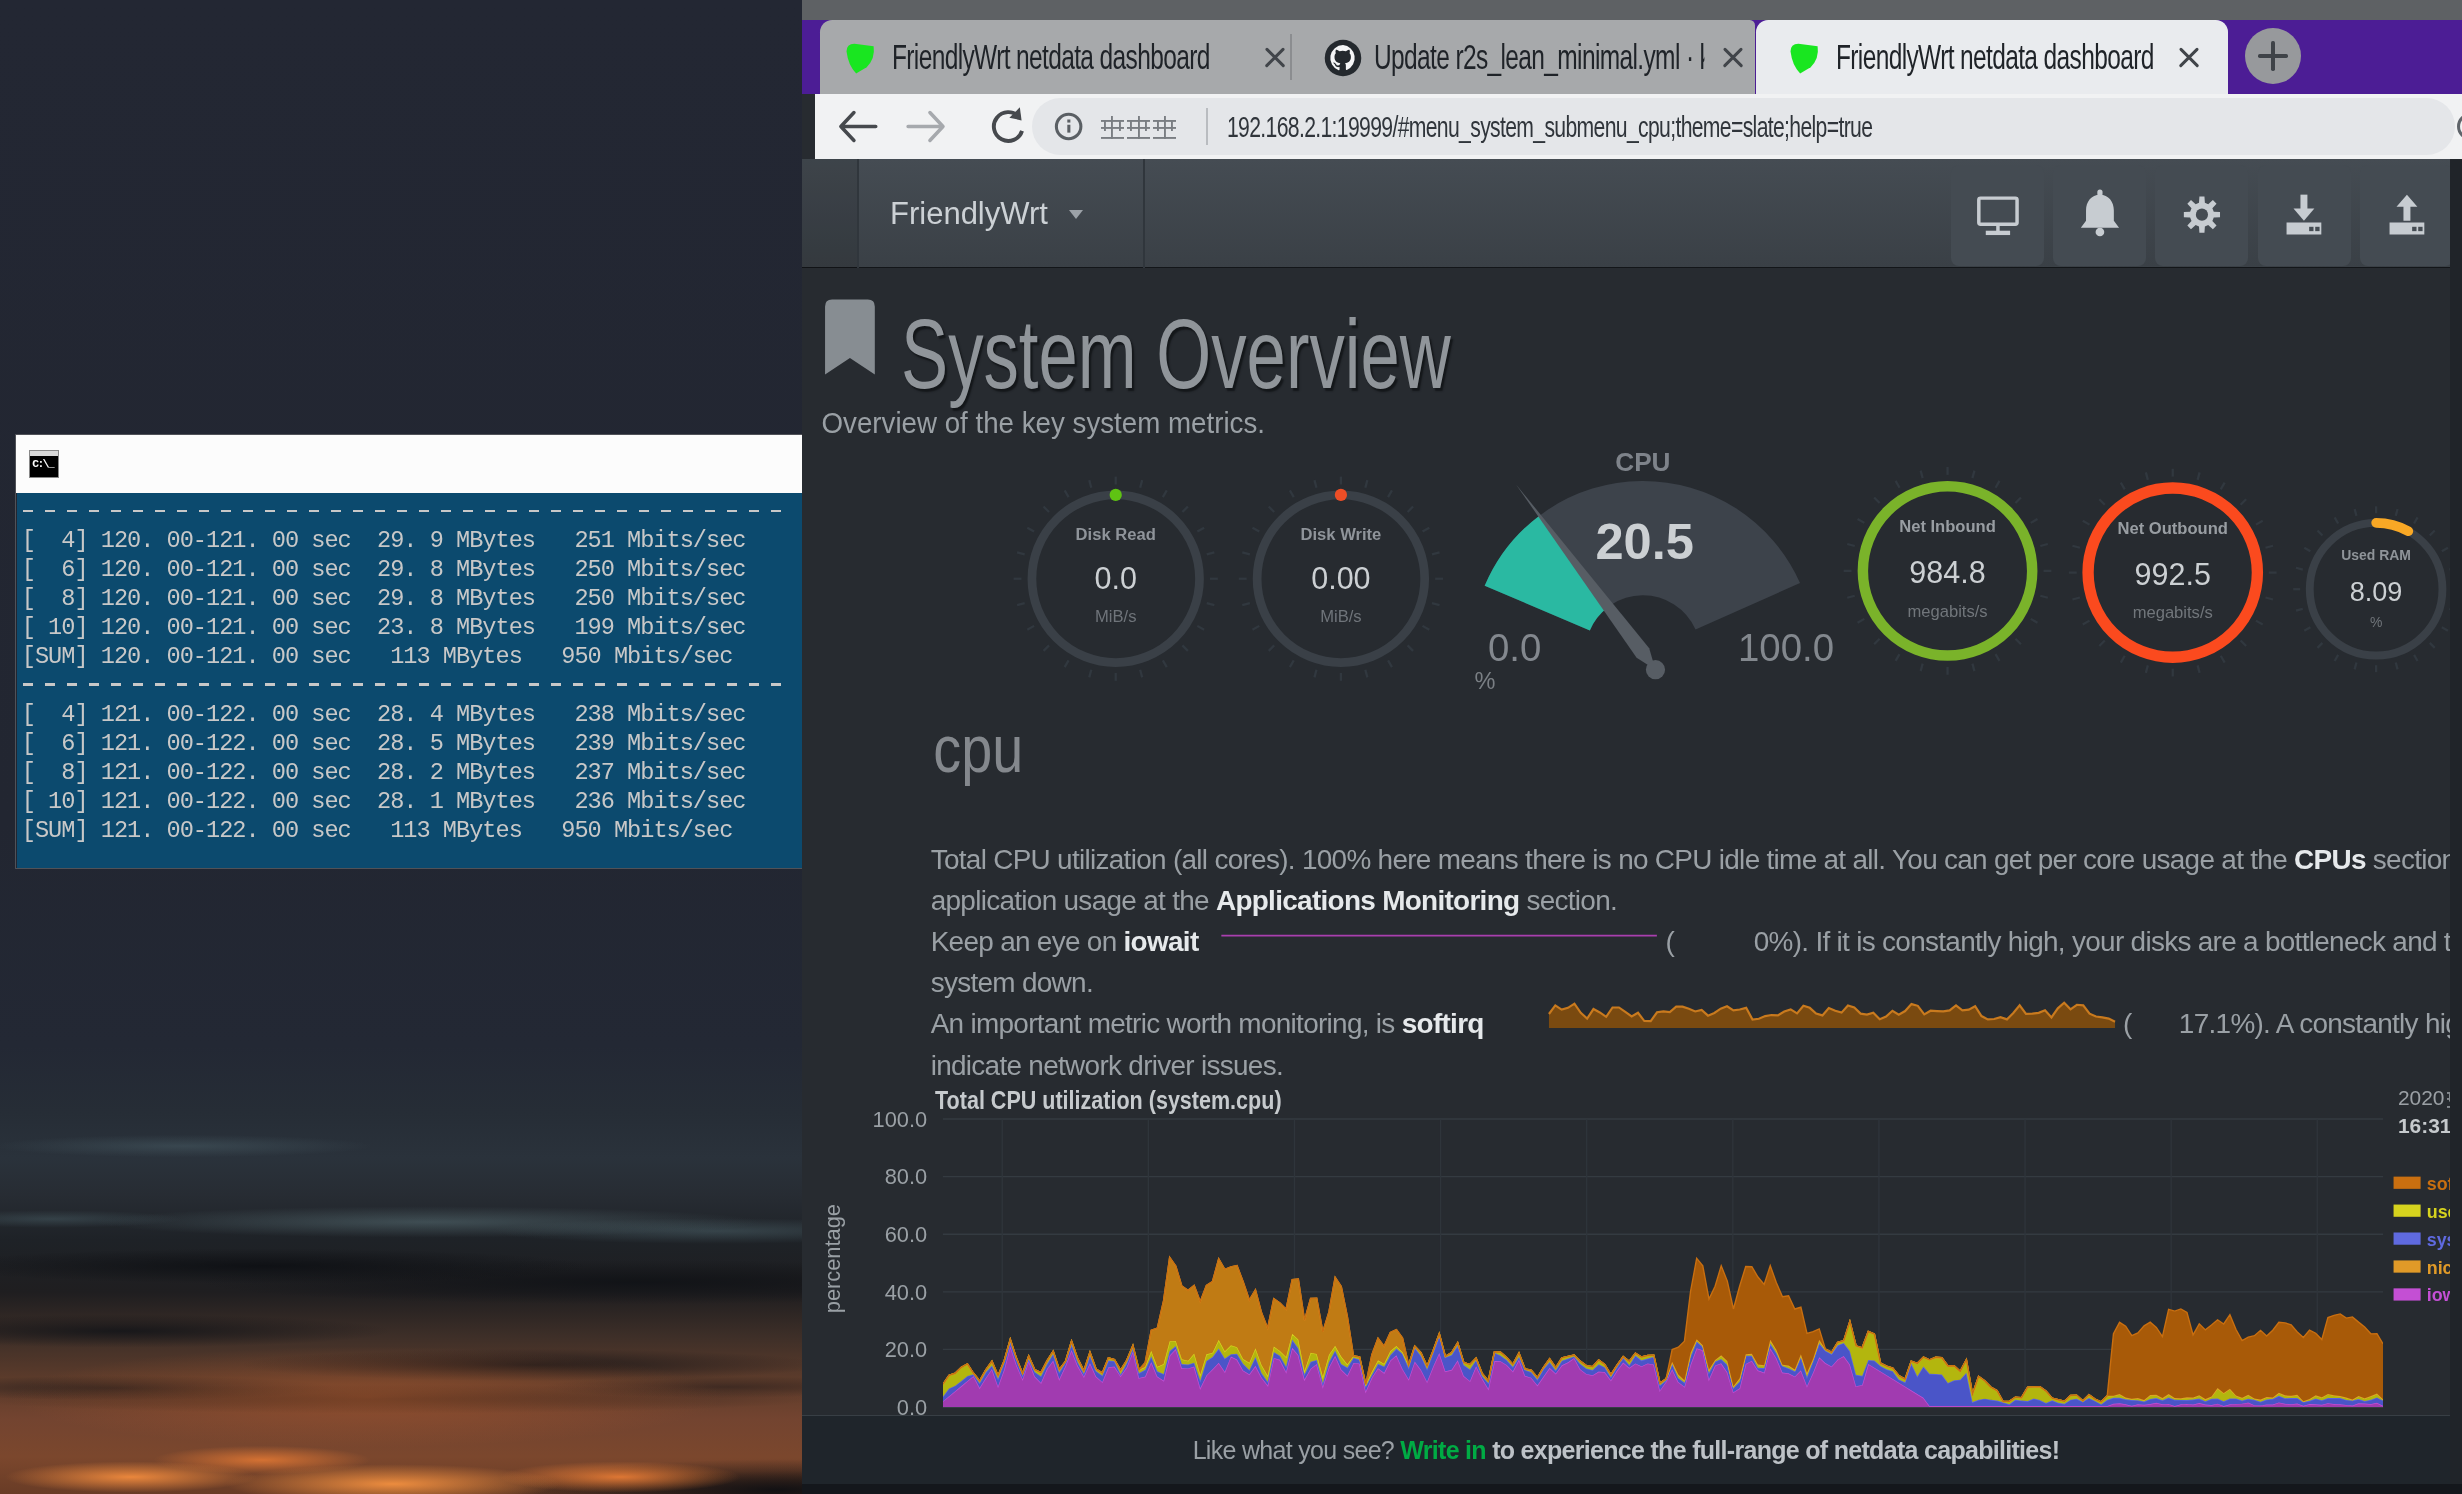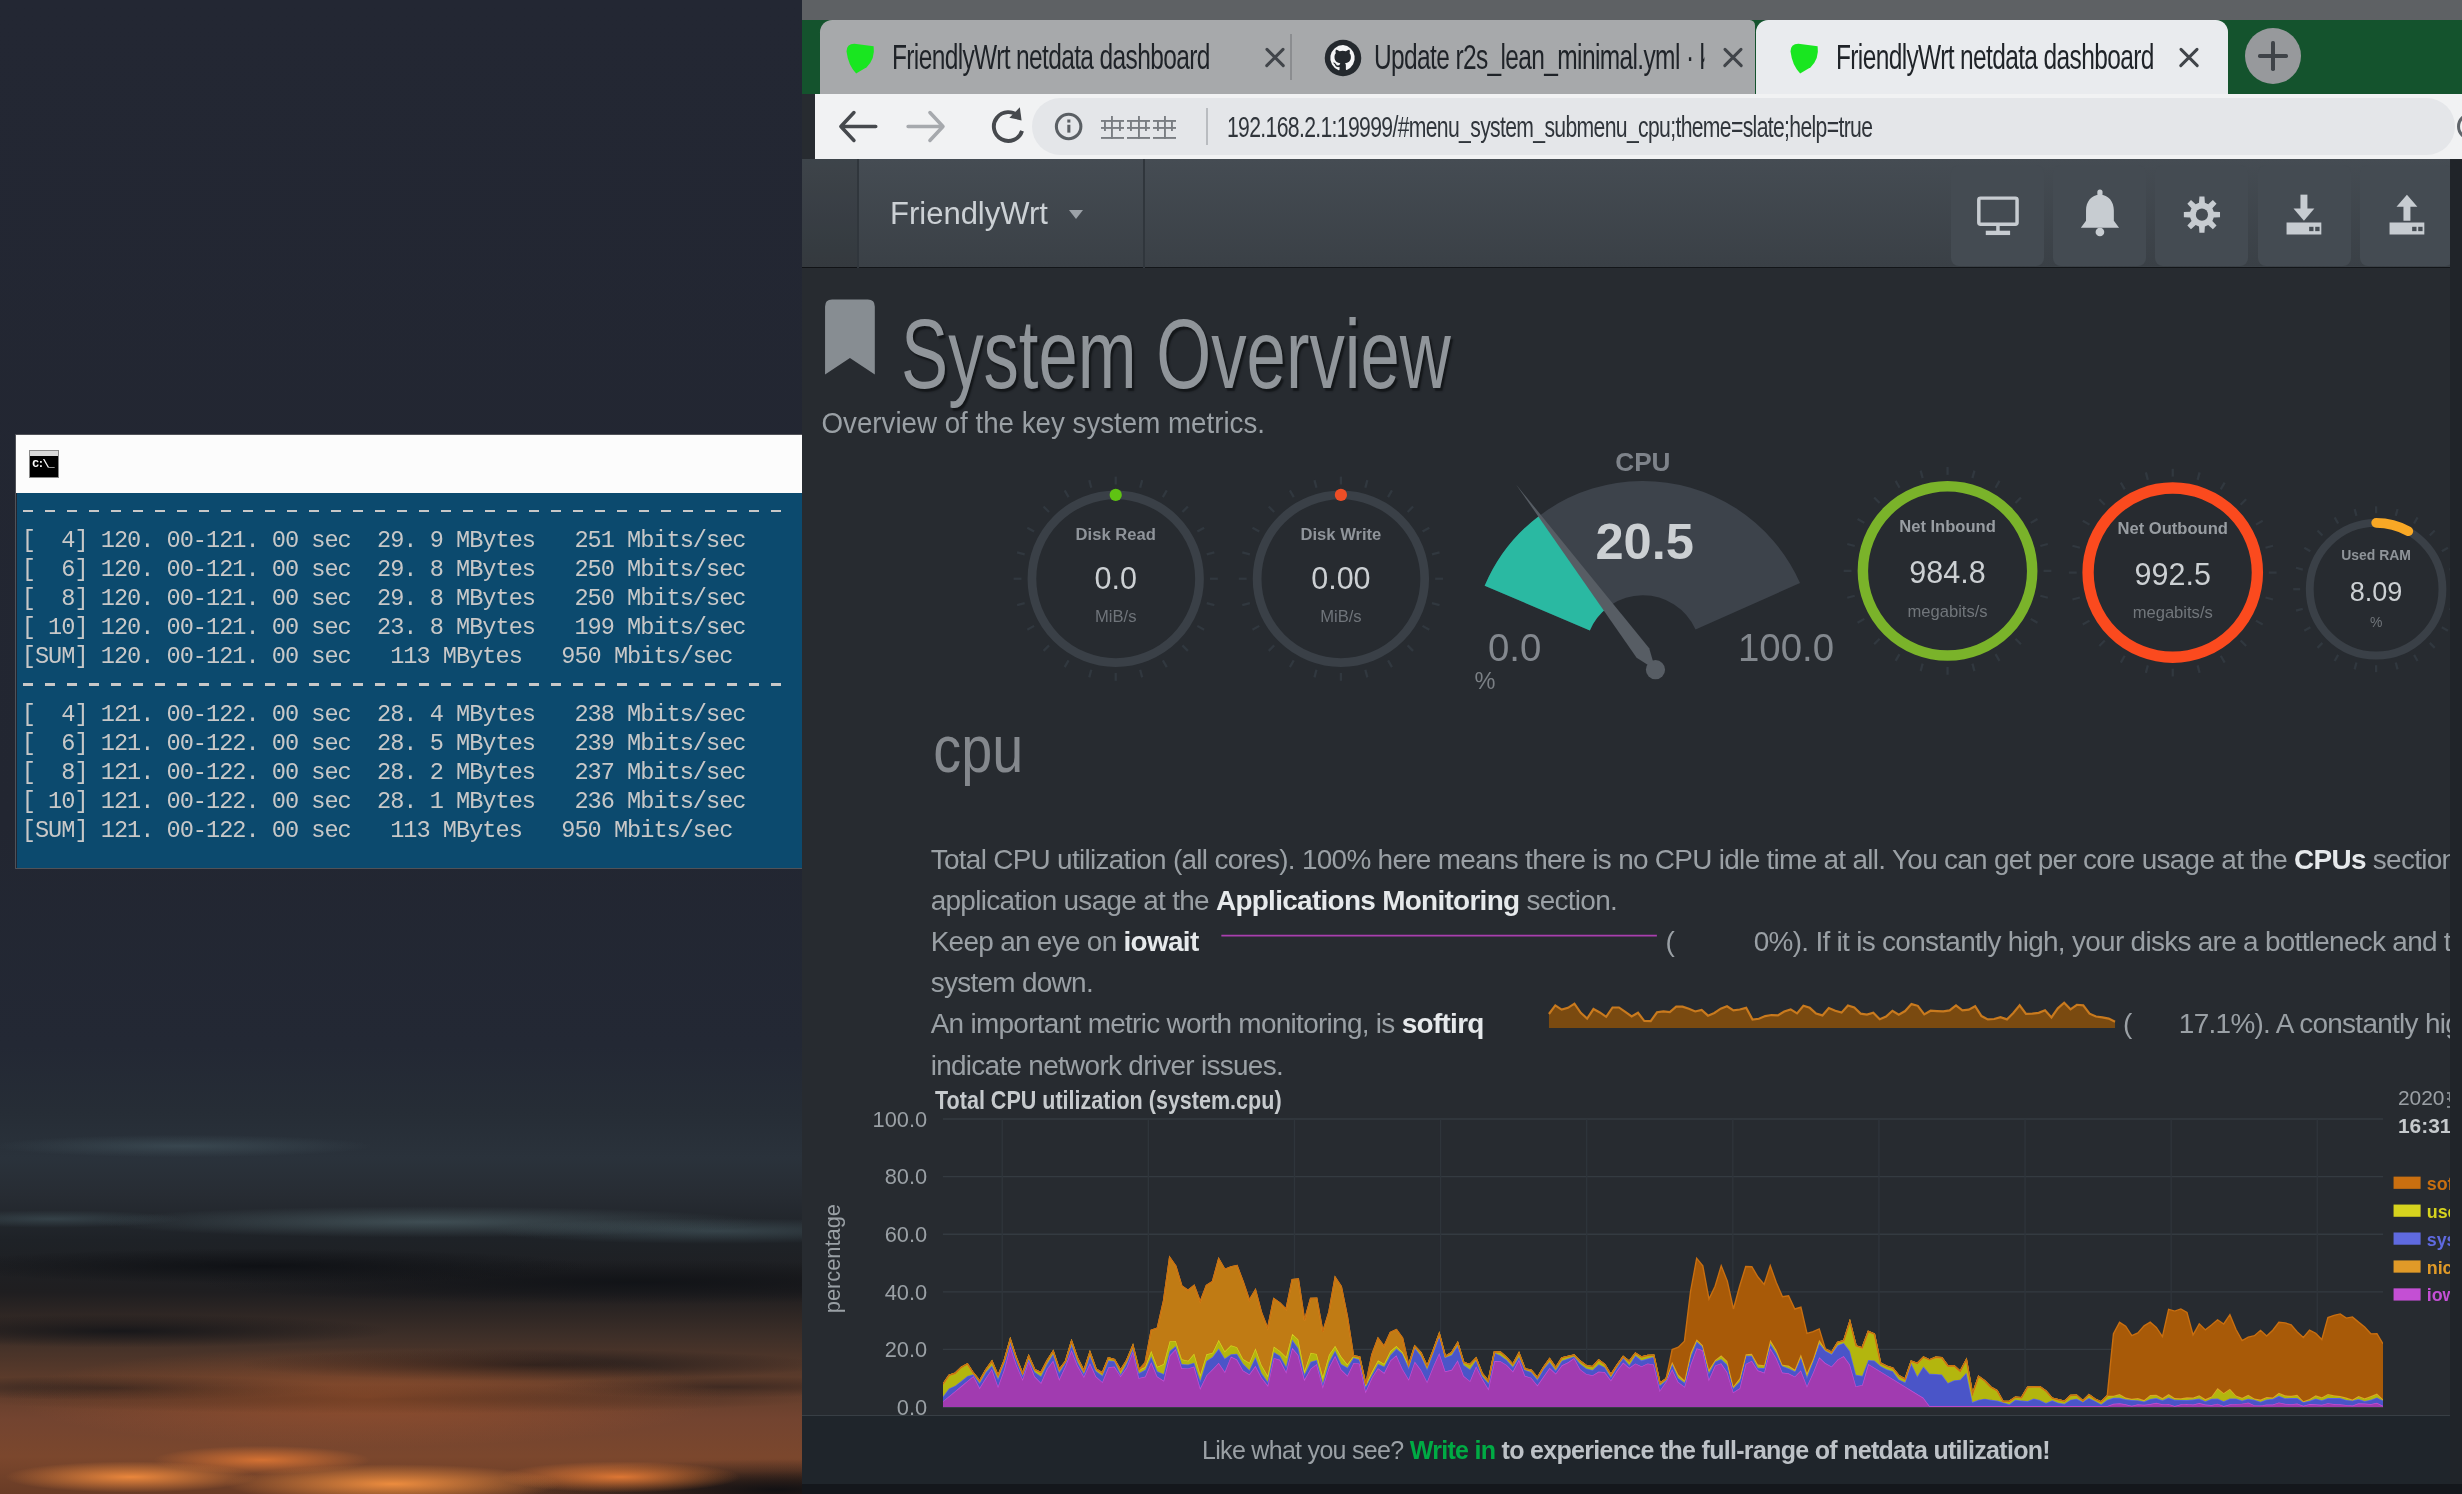--- a/index.html
+++ b/index.html
@@ -32,21 +32,21 @@
 .tbody{position:absolute;left:0.9px;top:58px;width:785px;height:375px;background:#0c4a6e;overflow:hidden}
 .tbody pre{font-family:"Liberation Mono",monospace;font-size:23.6px;line-height:29px;letter-spacing:-1px;color:#c8c8c8;margin:3.5px 0 0 5.2px}
 .dash{position:absolute;left:6.1px;width:762px;height:2.6px;background:repeating-linear-gradient(90deg,#c8c8c8 0 9.6px,transparent 9.6px 22px)}
 .cj{display:inline-block;width:25px;height:25px;margin:0 1.7px;vertical-align:-2.6px;opacity:.8;
 background-image:linear-gradient(currentColor,currentColor),linear-gradient(currentColor,currentColor),linear-gradient(currentColor,currentColor),linear-gradient(currentColor,currentColor),linear-gradient(currentColor,currentColor),linear-gradient(currentColor,currentColor);
 background-position:50% 0,0 20%,0 55%,0 100%,15% 40%,85% 40%;
 background-size:1.9px 100%,100% 1.9px,100% 1.9px,100% 1.9px,1.9px 45%,1.9px 45%;
 background-repeat:no-repeat}
 .cjs{width:23px;height:23px}
 #browser{position:absolute;left:802px;top:0;width:1660px;height:1484px;background:#272b30}
-#tabstrip{position:absolute;left:0;top:0;width:100%;height:94px;background:#14532d}
+#tabstrip{position:absolute;left:0;top:0;width:100%;height:94px;background:#4c1d95}
 #topstrip{position:absolute;left:0;top:0;width:100%;height:20px;background:#5e6164}
 .tabgrp{position:absolute;left:18.3px;top:20px;width:935px;height:74px;background:#a7a9ab;border-radius:12.2px 5.2px 0 0}
 .tabact{position:absolute;left:954px;top:20px;width:472px;height:74px;background:#e9ebee;border-radius:12.2px 12.2px 0 0}
 .tabdiv{position:absolute;left:470px;top:14px;width:1.7px;height:46px;background:#8b8d90}
 .tabtitle{position:absolute;top:0;height:74px;line-height:74px;font-size:35px;letter-spacing:-0.9px;color:#1f2328;white-space:nowrap;overflow:hidden;transform:scaleX(0.7);transform-origin:0 50%}
 .tx{position:absolute;top:25px;width:24.4px;height:24.4px}
 .tx:before,.tx:after{content:"";position:absolute;left:-0.9px;top:10.5px;width:26px;height:3.3px;background:#41454a;border-radius:1.7px}
 .tx:before{transform:rotate(45deg)}.tx:after{transform:rotate(-45deg)}
 #newtab{position:absolute;left:1443px;top:28px;width:56px;height:56px;border-radius:50%;background:#97999c}
 #newtab:before{content:"";position:absolute;left:13px;top:26px;width:30px;height:4.4px;background:#3f4348;border-radius:1.7px}
@@ -417,14 +417,14 @@
       <text x="143" y="1248" font-size="25" fill="#9aa0a5" font-weight="normal" text-anchor="end">20.0</text>
       <text x="143" y="1314" font-size="25" fill="#9aa0a5" font-weight="normal" text-anchor="end">0.0</text>
       <text x="43" y="1135" font-size="25" fill="#9aa0a5" text-anchor="middle" transform="rotate(-90 43,1135)">percentage</text>
     </svg>
     <svg width="568" height="40" viewBox="0 0 651 46" style="position:absolute;left:746px;top:988px">
       <path d="M0,46 L0,29.9 L7.3,20 L14.6,24.9 L21.9,22.8 L29.3,18 L36.6,28.5 L43.9,35.1 L51.2,24.2 L58.5,28.1 L65.8,33.1 L73.1,22.4 L80.5,22.4 L87.8,27.5 L95.1,32.7 L102.4,28.5 L109.7,38 L117,38.1 L124.3,27.9 L131.7,26.9 L139,27.6 L146.3,21.4 L153.6,21.5 L160.9,23.9 L168.2,27 L175.6,25.1 L182.9,31.8 L190.2,28.7 L197.5,23.8 L204.8,21 L212.1,25.8 L219.4,24.7 L226.8,22.8 L234.1,36.3 L241.4,35.4 L248.7,32.3 L256,31.1 L263.3,31.5 L270.6,27.1 L278,24.6 L285.3,29.2 L292.6,20.5 L299.9,22.8 L307.2,29.3 L314.5,31.5 L321.8,23 L329.2,26.2 L336.5,28.3 L343.8,20.1 L351.1,22.5 L358.4,29.5 L365.7,30.6 L373,28.4 L380.4,36 L387.7,32.9 L395,26.2 L402.3,30.8 L409.6,26.5 L416.9,18.5 L424.2,20.5 L431.6,30.4 L438.9,26.1 L446.2,26.5 L453.5,26.9 L460.8,25.7 L468.1,20.1 L475.4,25.8 L482.8,24.9 L490.1,21 L497.4,32.3 L504.7,36.1 L512,35.7 L519.3,33.5 L526.7,36.1 L534,28.8 L541.3,19.9 L548.6,29.7 L555.9,29.4 L563.2,28.6 L570.5,25.6 L577.9,33.8 L585.2,23.4 L592.5,17 L599.8,24.5 L607.1,19.3 L614.4,20 L621.7,29.6 L629.1,32.8 L636.4,33.8 L643.7,35.2 L651,38.8 L651,46 Z" fill="#7a4a10"></path>
       <path d="M0,29.9 L7.3,20 L14.6,24.9 L21.9,22.8 L29.3,18 L36.6,28.5 L43.9,35.1 L51.2,24.2 L58.5,28.1 L65.8,33.1 L73.1,22.4 L80.5,22.4 L87.8,27.5 L95.1,32.7 L102.4,28.5 L109.7,38 L117,38.1 L124.3,27.9 L131.7,26.9 L139,27.6 L146.3,21.4 L153.6,21.5 L160.9,23.9 L168.2,27 L175.6,25.1 L182.9,31.8 L190.2,28.7 L197.5,23.8 L204.8,21 L212.1,25.8 L219.4,24.7 L226.8,22.8 L234.1,36.3 L241.4,35.4 L248.7,32.3 L256,31.1 L263.3,31.5 L270.6,27.1 L278,24.6 L285.3,29.2 L292.6,20.5 L299.9,22.8 L307.2,29.3 L314.5,31.5 L321.8,23 L329.2,26.2 L336.5,28.3 L343.8,20.1 L351.1,22.5 L358.4,29.5 L365.7,30.6 L373,28.4 L380.4,36 L387.7,32.9 L395,26.2 L402.3,30.8 L409.6,26.5 L416.9,18.5 L424.2,20.5 L431.6,30.4 L438.9,26.1 L446.2,26.5 L453.5,26.9 L460.8,25.7 L468.1,20.1 L475.4,25.8 L482.8,24.9 L490.1,21 L497.4,32.3 L504.7,36.1 L512,35.7 L519.3,33.5 L526.7,36.1 L534,28.8 L541.3,19.9 L548.6,29.7 L555.9,29.4 L563.2,28.6 L570.5,25.6 L577.9,33.8 L585.2,23.4 L592.5,17 L599.8,24.5 L607.1,19.3 L614.4,20 L621.7,29.6 L629.1,32.8 L636.4,33.8 L643.7,35.2 L651,38.8" fill="none" stroke="#c97a1e" stroke-width="2.5"></path>
     </svg>
     <div style="position:absolute;left:1643px;top:1089px;color:#9ba0a5"><span class="cj" style="width:19px;height:19px"></span></div>
 <div id="scrollbar"></div>
-<div id="signin">Like what you see? <span class="grn">Write in</span> <b>to experience the full-range of netdata utilization!</b></div>
+<div id="signin">Like what you see? <span class="grn">Write in</span> <b>to experience the full-range of netdata capabilities!</b></div>
 </div>
 
 </body></html>

